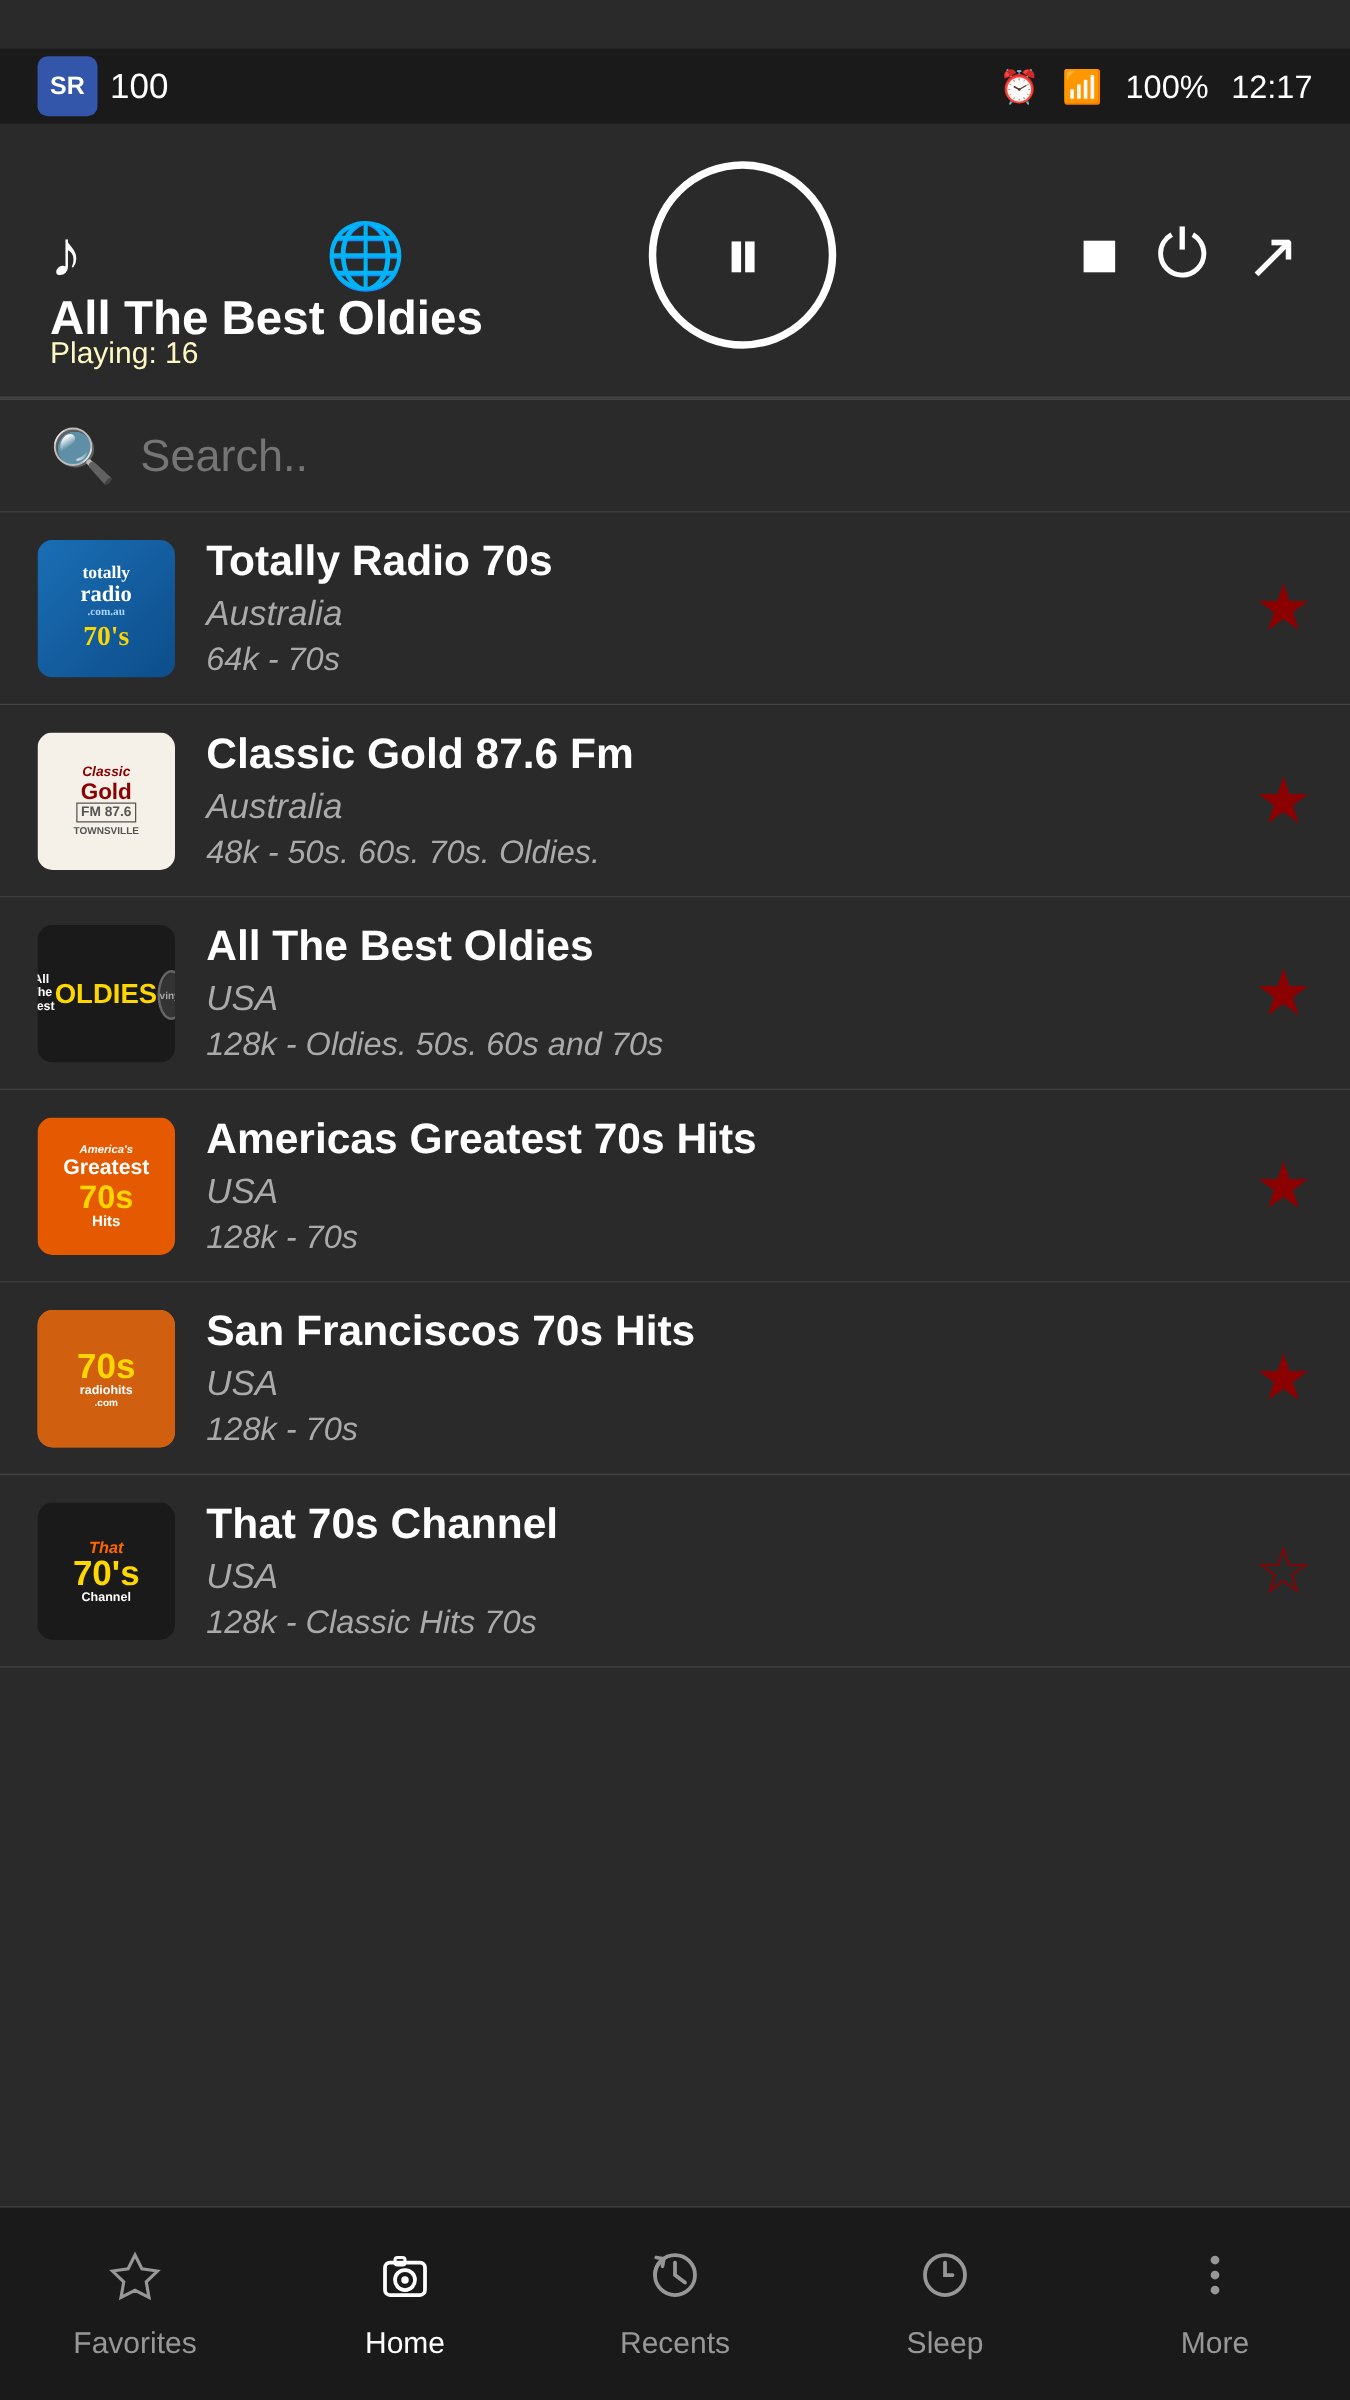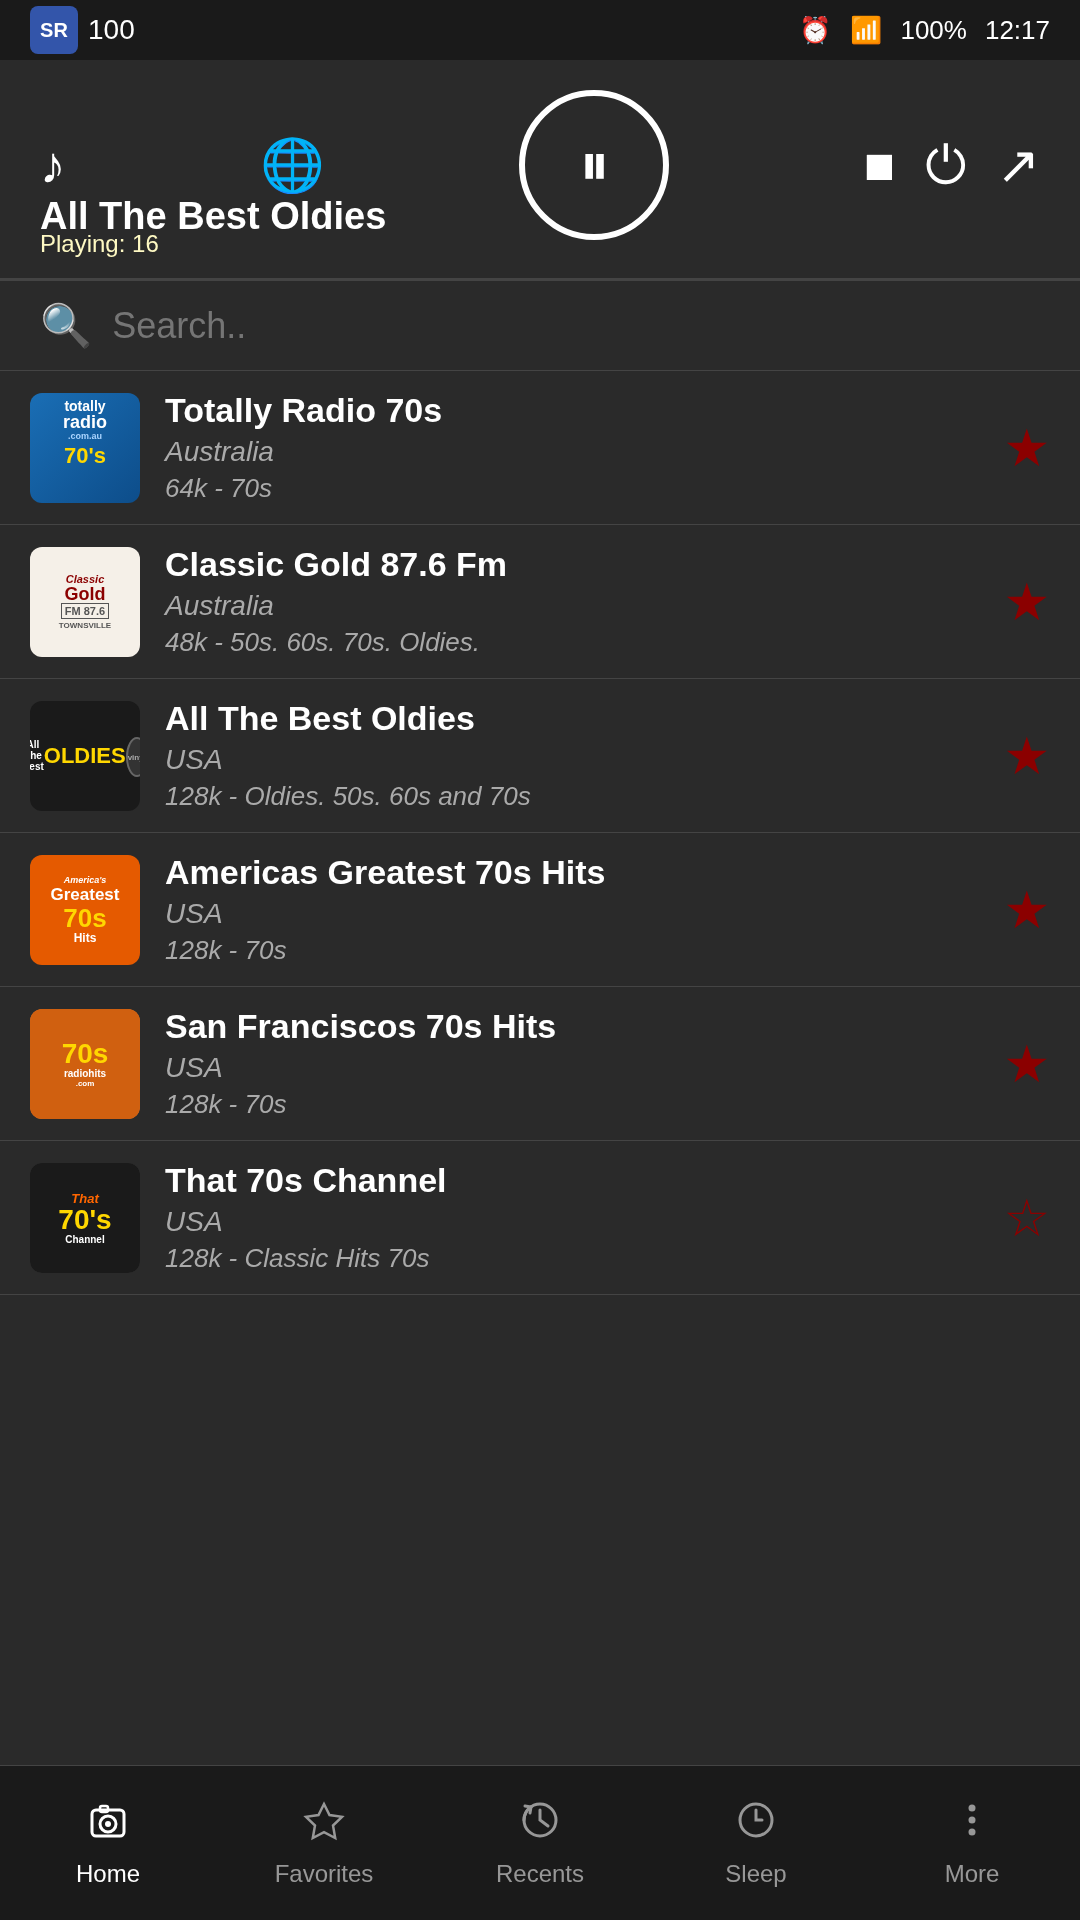--- a/index.html
+++ b/index.html
@@ -16,20 +16,21 @@
     }
 
     
     .status-bar {
       background: #1a1a1a;
       height: 60px;
       display: flex;
       align-items: center;
       justify-content: space-between;
       padding: 0 30px;
+      margin-top: 39px;
     }
     .status-left {
       display: flex;
       align-items: center;
       gap: 10px;
       font-size: 28px;
       color: #fff;
     }
     .status-app-icon {
       width: 48px;
@@ -202,24 +203,26 @@
 
     
     .logo-totally70 {
       background: linear-gradient(135deg, #1a6eb5, #1a6eb5);
       color: #fff;
     }
     .logo-totally70 .logo-inner {
       display: flex;
       flex-direction: column;
       align-items: center;
+      justify-content: center;
       width: 100%;
       height: 100%;
       background: linear-gradient(135deg, #1a6eb5 0%, #0d4d8a 100%);
       padding: 6px;
+      font-family: Liberation Serif, serif;
     }
     .logo-totally70 .logo-top {
       font-size: 14px;
       font-weight: 900;
       color: #fff;
       line-height: 1;
       text-transform: lowercase;
     }
     .logo-totally70 .logo-radio {
       font-size: 18px;
@@ -606,46 +609,46 @@
       <div class="station-name">That 70s Channel</div>
       <div class="station-country">USA</div>
       <div class="station-meta">128k - Classic Hits 70s</div>
     </div>
     <span class="star-btn star-empty">☆</span>
   </div>
 
 </div>
 
 <div class="bottom-nav">
+
+  <div class="nav-item">
+    <span class="nav-icon">
+      <svg width="44" height="44" viewBox="0 0 44 44" fill="none">
+        <polygon points="22,6 27.5,17 40,18.8 31,27.5 33.2,40 22,34.2 10.8,40 13,27.5 4,18.8 16.5,17" stroke="#ccc" stroke-width="2.5" fill="none"></polygon>
+      </svg>
+    </span>
+    <span class="nav-label">Favorites</span>
+  </div>
 
   <div class="nav-item active">
     <span class="nav-icon">
       
       <svg width="44" height="44" viewBox="0 0 44 44" fill="none">
         <rect x="6" y="12" width="32" height="26" rx="4" stroke="white" stroke-width="3" fill="none"></rect>
         <circle cx="22" cy="26" r="8" stroke="white" stroke-width="3" fill="none"></circle>
         <circle cx="22" cy="26" r="3" fill="white"></circle>
         <rect x="14" y="8" width="8" height="6" rx="2" stroke="white" stroke-width="2.5" fill="none"></rect>
       </svg>
     </span>
     <span class="nav-label">Home</span>
   </div>
 
   <div class="nav-item">
     <span class="nav-icon">
       <svg width="44" height="44" viewBox="0 0 44 44" fill="none">
-        <polygon points="22,6 27.5,17 40,18.8 31,27.5 33.2,40 22,34.2 10.8,40 13,27.5 4,18.8 16.5,17" stroke="#ccc" stroke-width="2.5" fill="none"></polygon>
-      </svg>
-    </span>
-    <span class="nav-label">Favorites</span>
-  </div>
-
-  <div class="nav-item">
-    <span class="nav-icon">
-      <svg width="44" height="44" viewBox="0 0 44 44" fill="none">
         <circle cx="22" cy="22" r="16" stroke="#ccc" stroke-width="3" fill="none"></circle>
         <polyline points="22,12 22,22 30,28" stroke="#ccc" stroke-width="3" stroke-linecap="round"></polyline>
         <path d="M6 22 A16 16 0 0 1 13 9" stroke="#ccc" stroke-width="3" stroke-linecap="round" fill="none"></path>
         <polyline points="7,8 13,9 12,15" stroke="#ccc" stroke-width="3" stroke-linecap="round" stroke-linejoin="round" fill="none"></polyline>
       </svg>
     </span>
     <span class="nav-label">Recents</span>
   </div>
 
   <div class="nav-item">

